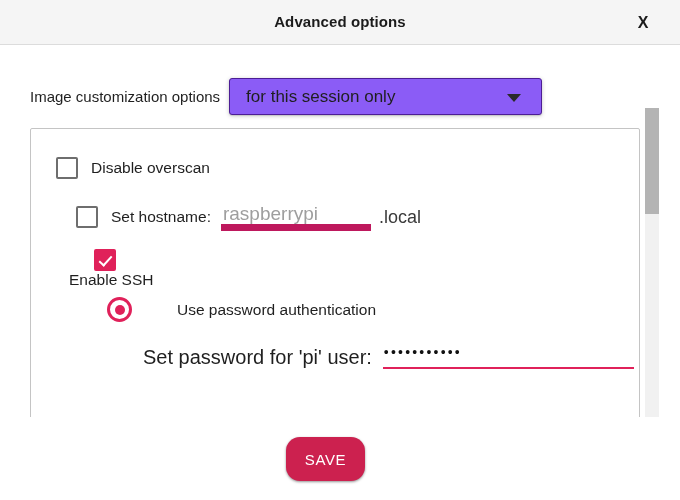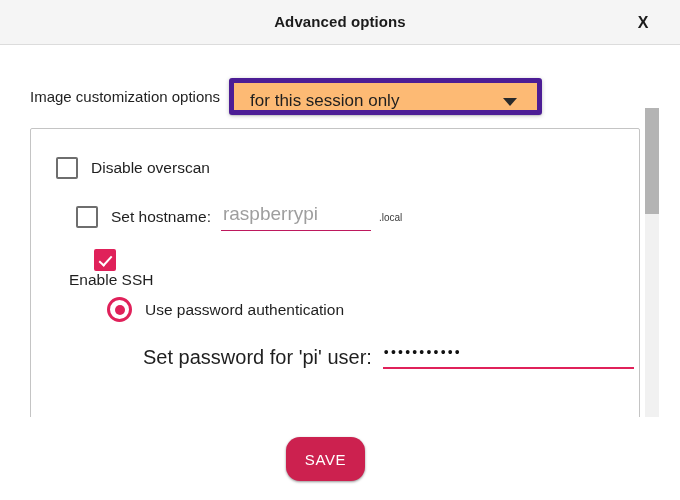--- a/index.html
+++ b/index.html
@@ -80,22 +80,22 @@
   .custom-label {
     font-size: 15px;
     color: #1f1f1f;
     white-space: nowrap;
   }
   .select-box {
     position: relative;
     margin-left: 9px;
     width: 313px;
     height: 37px;
-    background: #fdba74;
-    border: 5px solid #4c1d95;
+    background: #8b5cf6;
+    border: 1px solid #4c1d95;
     border-radius: 3px;
     box-shadow: 0 1px 4px rgba(0,0,0,0.22), 0 1px 1px rgba(0,0,0,0.10);
     box-sizing: border-box;
     cursor: pointer;
   }
   .select-value {
     position: absolute;
     left: 16px;
     top: 8px;
     font-size: 17px;
@@ -126,21 +126,21 @@
   }
 
   .opt-row {
     position: absolute;
     display: flex;
     align-items: center;
   }
   .opt-row.r1 { left: 25px; top: 28px; }
   .opt-row.r2 { left: 25px; top: 74px; margin-left: 20px; }
   .opt-row.r3 { left: 25px; top: 120px; flex-direction: column; }
-  .opt-row.r4 { left: 76px; top: 168px; }
+  .opt-row.r4 { left: 76px; top: 168px; gap: 32px; }
   .opt-row.r5 { left: 112px; top: 216px; }
 
   
   .checkbox {
     width: 22px;
     height: 22px;
     box-sizing: border-box;
     border: 2px solid #6e6e6e;
     border-radius: 2px;
     background: #ffffff;
@@ -203,35 +203,35 @@
   .field-label {
     font-size: 20px;
     color: #1f1f1f;
     white-space: nowrap;
   }
   .host-input {
     position: relative;
     margin-left: 10px;
     width: 150px;
     height: 28px;
-    border-bottom: 1px solid #be185d;
+    border-bottom: 7px solid #be185d;
     box-sizing: border-box;
     cursor: text;
   }
   .host-placeholder {
     position: absolute;
     left: 2px;
     top: 0px;
     font-size: 19px;
     color: #9e9e9e;
     white-space: nowrap;
   }
   .host-suffix {
     margin-left: 8px;
-    font-size: 10px;
+    font-size: 18px;
     color: #3a3a3a;
     white-space: nowrap;
   }
 
   
   .pw-input {
     position: relative;
     margin-left: 11px;
     width: 251px;
     height: 24px;

